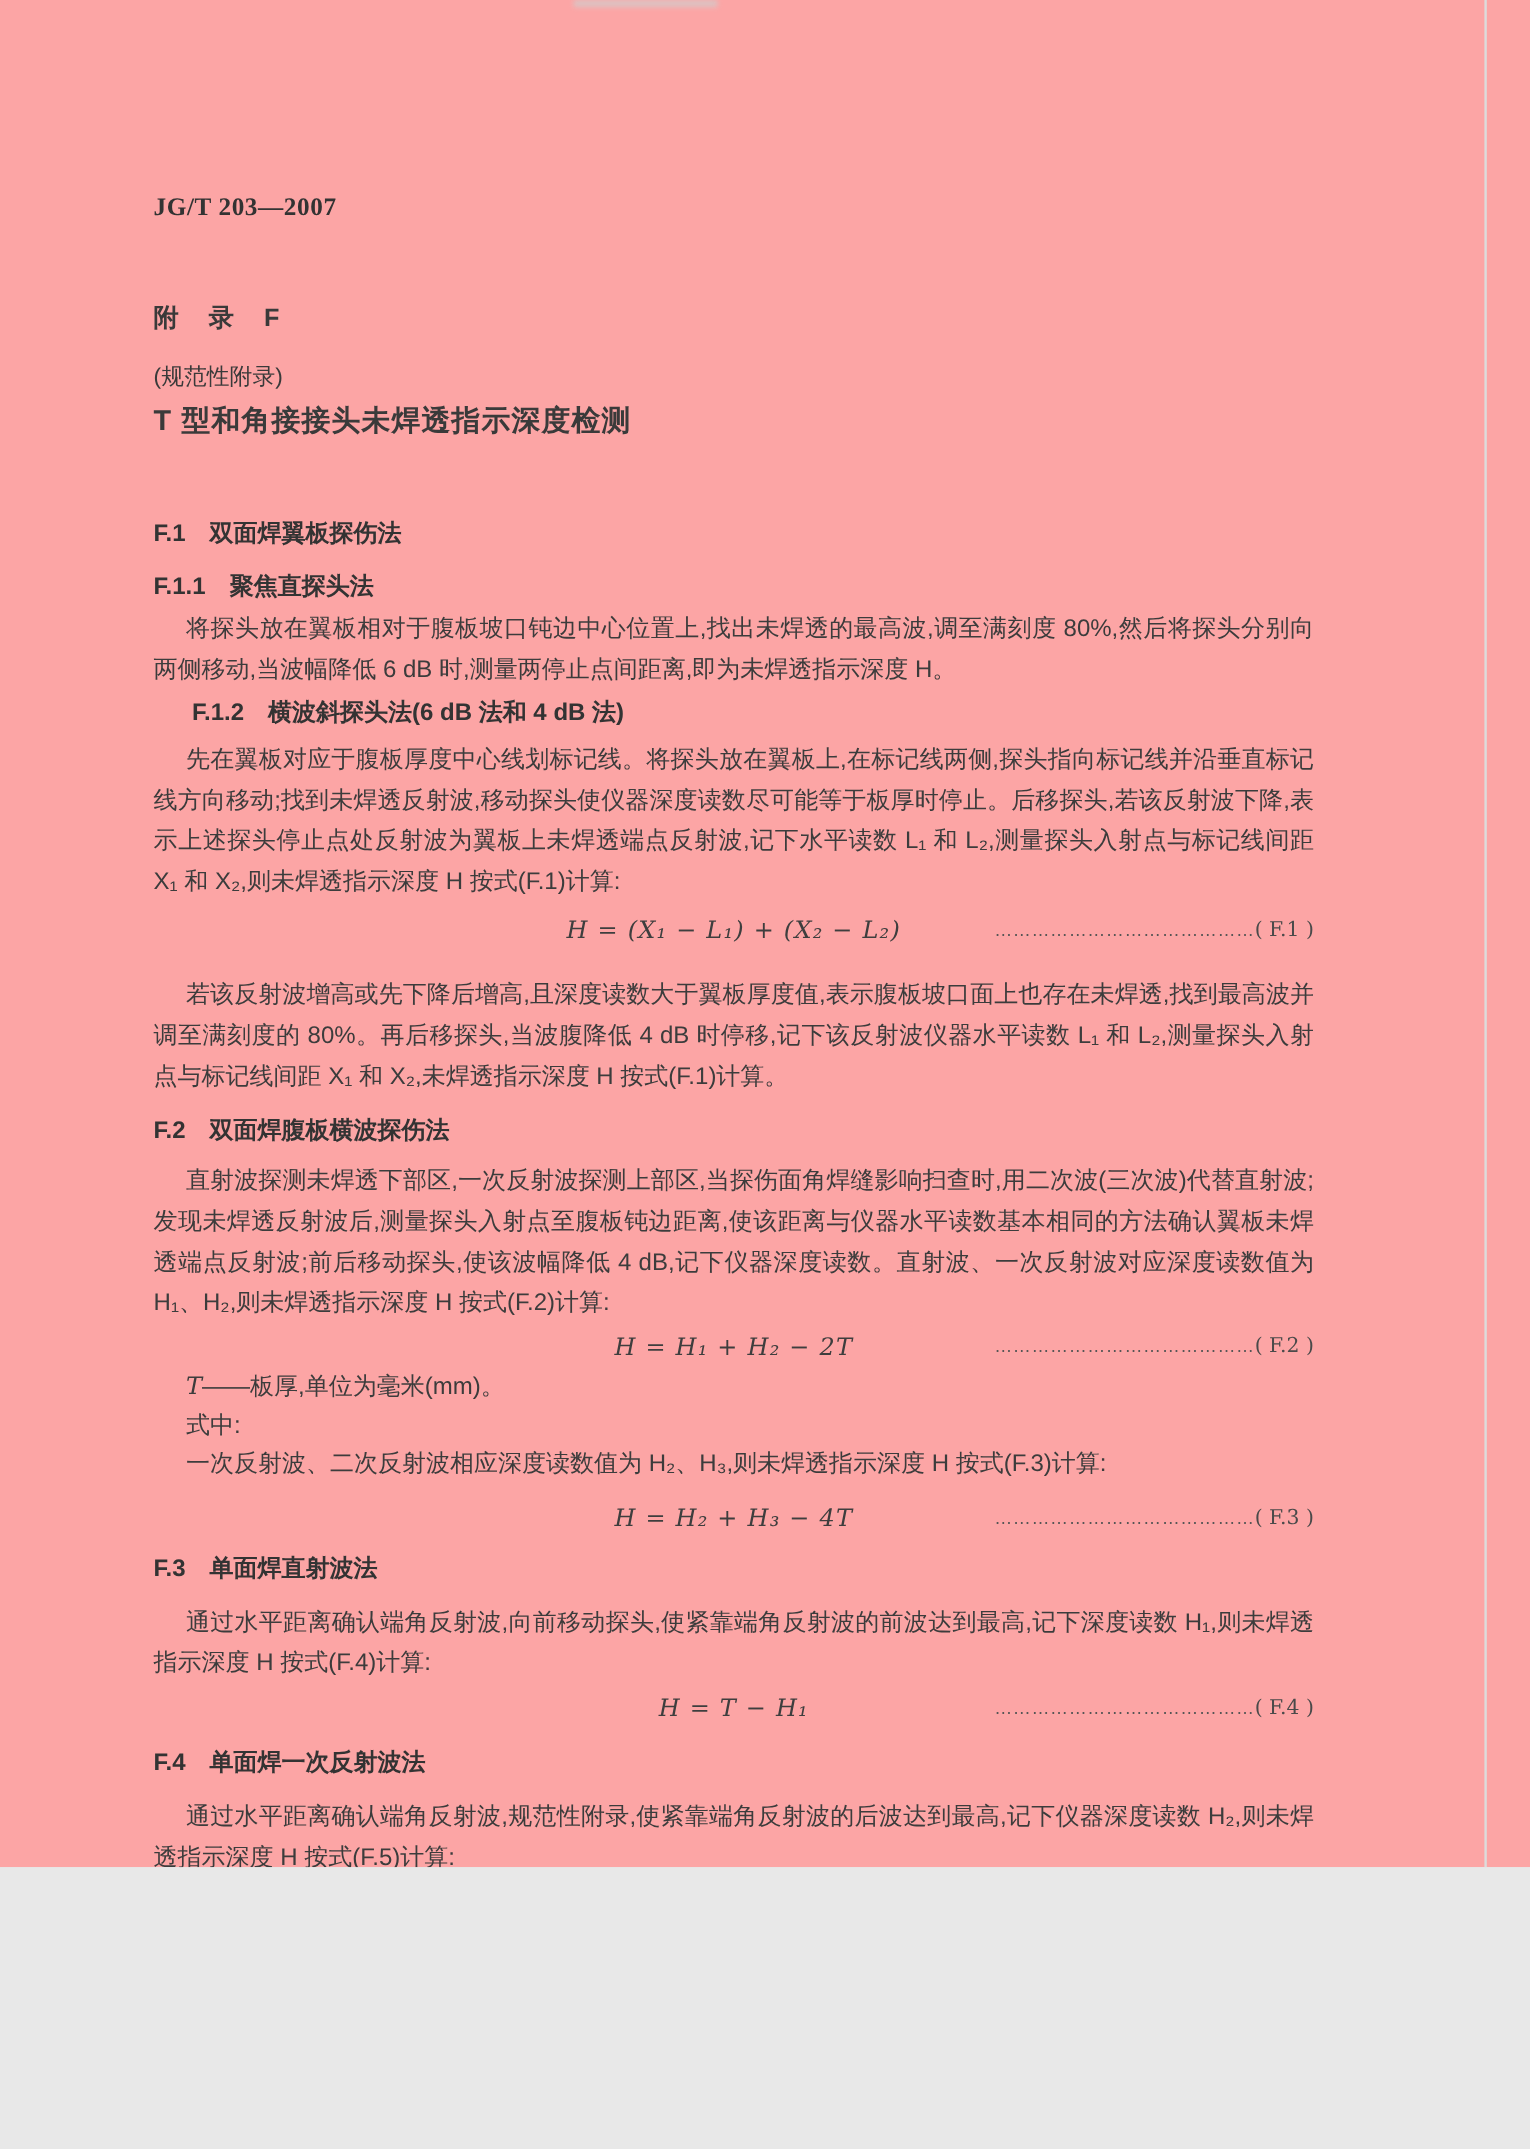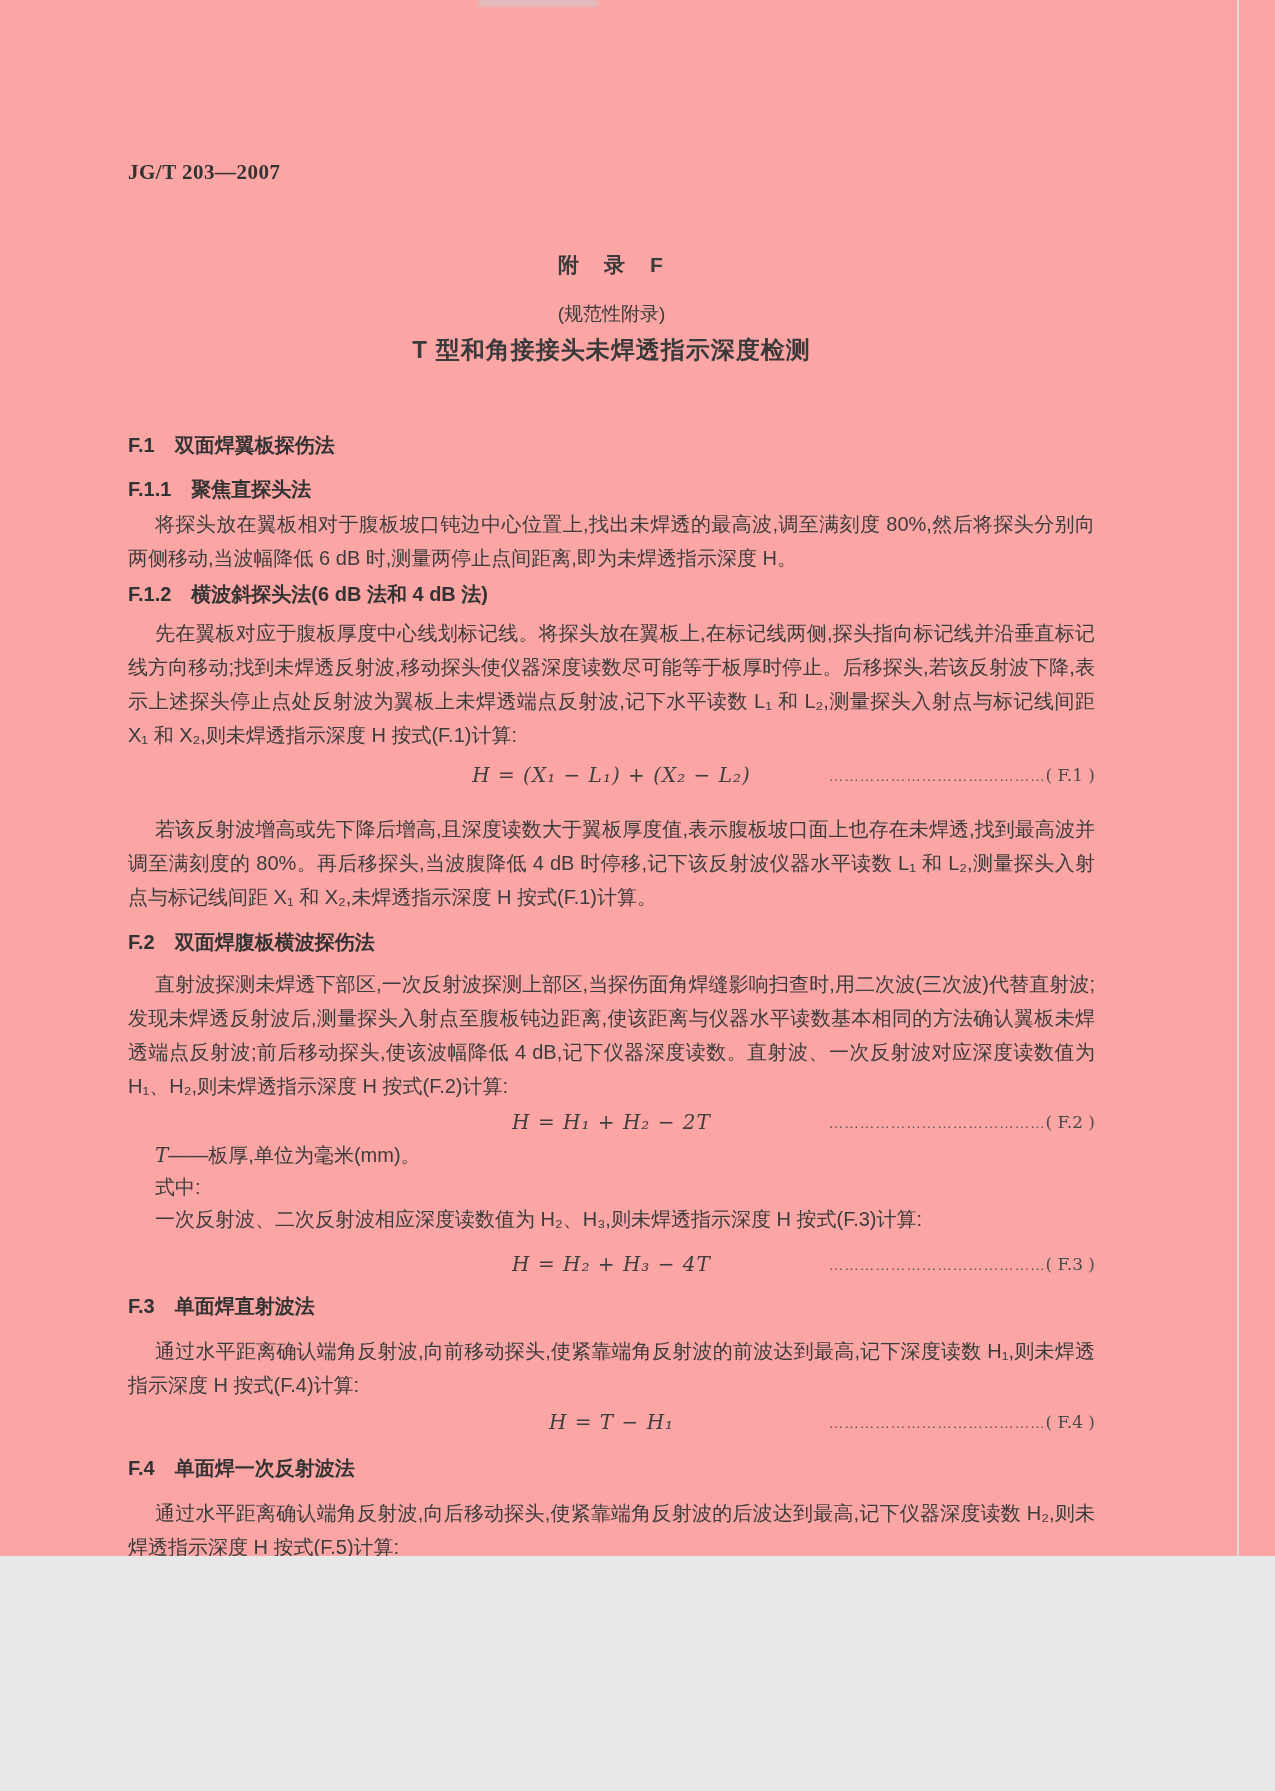--- a/index.html
+++ b/index.html
@@ -18,21 +18,21 @@
     width:967px;
   }
   .doc-header {
     margin-top:160px;
     font-family:"Liberation Serif", serif;
     font-weight:bold;
     font-size:21px;
     color:#333;
     letter-spacing:0.5px;
   }
-  .title-block { text-align:center; }
+  .title-block { text-align:left; }
   .title-line1 {
     margin-top:66px;
     font-weight:bold;
     font-size:21px;
     letter-spacing:2px;
   }
   .title-line2 {
     margin-top:22px;
     font-weight:normal;
     font-size:19px;
@@ -45,21 +45,21 @@
   }
   .sec-heading {
     font-weight:bold;
     font-size:20px;
     line-height:26px;
     white-space:pre-wrap;
     color:#333;
   }
   .h-f1   { margin-top:66px; }
   .h-f11  { margin-top:18px; }
-  .h-f12  { margin-top:6px;  }
+  .h-f12  { margin-top:6px;margin-left:32px;  }
   .h-f2   { margin-top:15px; }
   .h-f3   { margin-top:12px; }
   .h-f4   { margin-top:16px; }
   .para {
     font-size:20px;
     line-height:34px;
     text-align:justify;
     text-indent:27px;
     color:#3c3c3c;
   }
@@ -188,21 +188,21 @@
 
     <div class="sec-heading h-f3">F.3　单面焊直射波法</div>
     <div class="para p-f3">通过水平距离确认端角反射波,向前移动探头,使紧靠端角反射波的前波达到最高,记下深度读数 H₁,则未焊透指示深度 H 按式(F.4)计算:</div>
 
     <div class="formula fm-f4">
       <span class="formula-expr">H = T − H₁</span>
       <span class="formula-ref"><span class="dots">……………………………………</span><span class="num">( F.4 )</span></span>
     </div>
 
     <div class="sec-heading h-f4">F.4　单面焊一次反射波法</div>
-    <div class="para p-f4">通过水平距离确认端角反射波,向后移动探头,使紧靠端角反射波的后波达到最高,记下仪器深度读数 H₂,则未焊透指示深度 H 按式(F.5)计算:</div>
+    <div class="para p-f4">通过水平距离确认端角反射波,规范性附录,使紧靠端角反射波的后波达到最高,记下仪器深度读数 H₂,则未焊透指示深度 H 按式(F.5)计算:</div>
 
     <div class="formula fm-f5">
       <span class="formula-expr">H = H₂ − T</span>
       <span class="formula-ref"><span class="dots">……………………………………</span><span class="num">( F.5 )</span></span>
     </div>
 
   </div>
 
   <div class="page-number">22</div>
 

